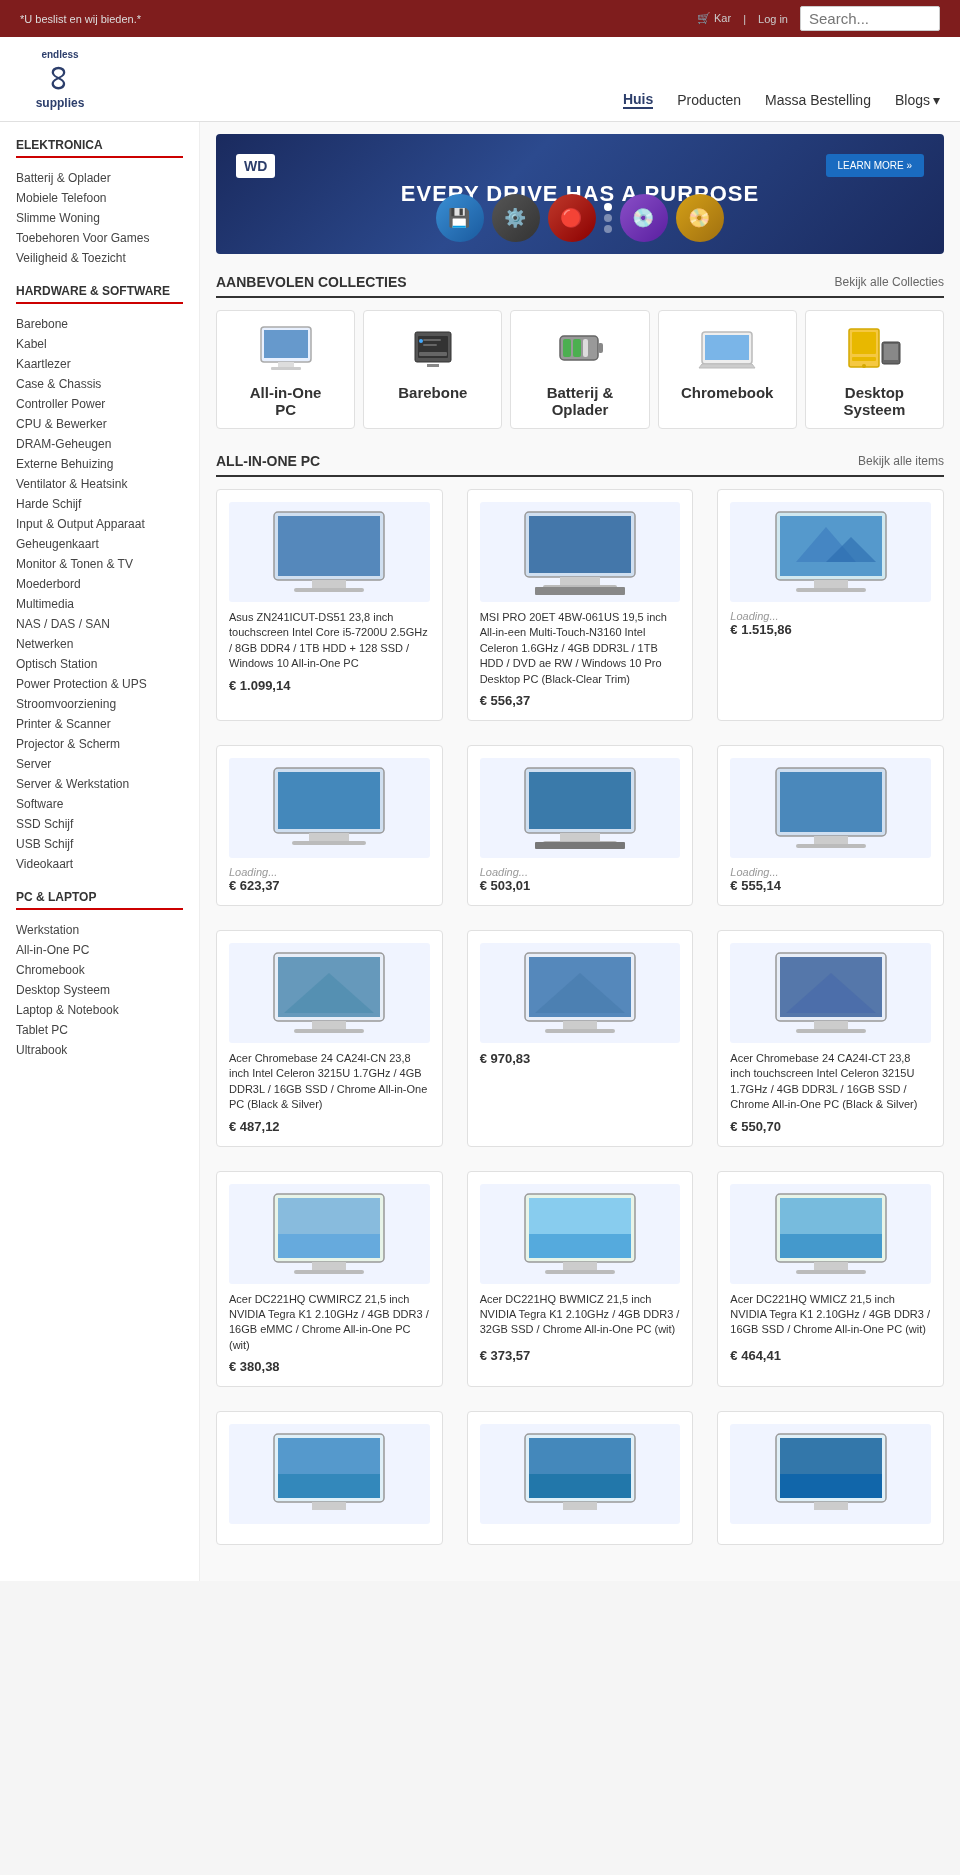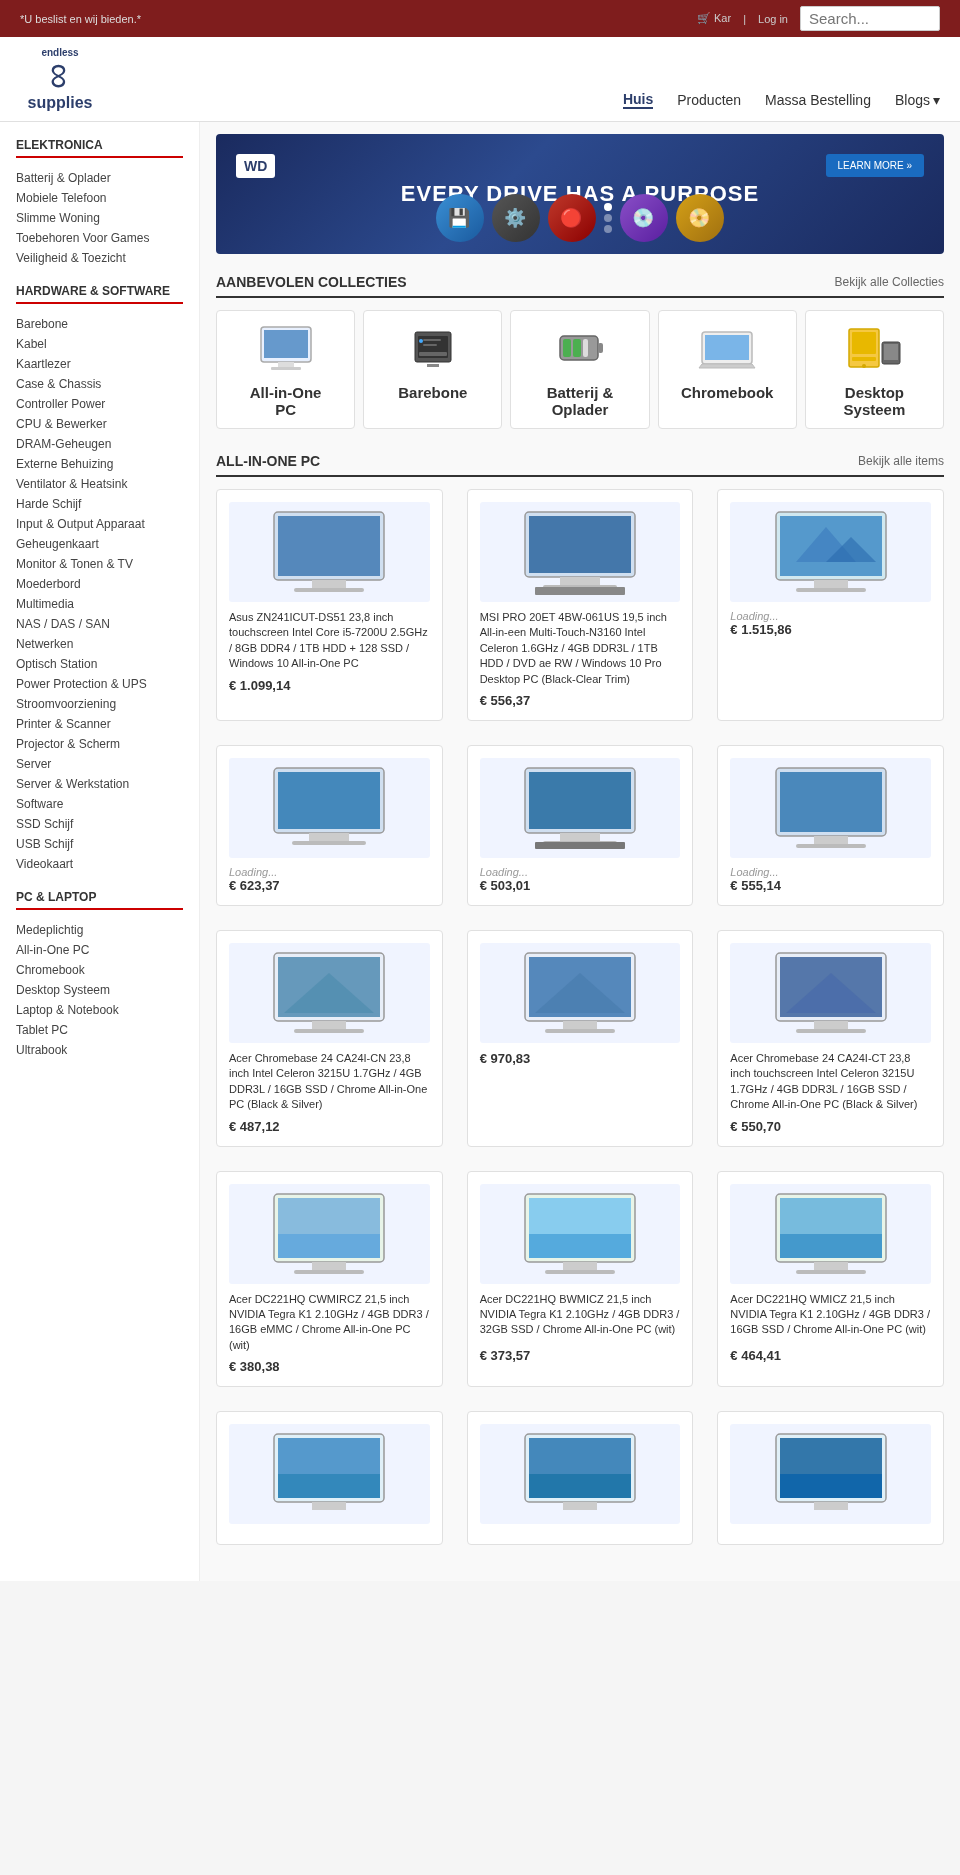--- a/index.html
+++ b/index.html
@@ -46,21 +46,21 @@
       justify-content: center;
     }
     .logo-text-top { font-size: 10px; color: #2c3e6b; font-weight: bold; }
     .logo-infinity {
       font-size: 36px;
       color: #2c3e6b;
       line-height: 1;
       transform: rotate(90deg);
       display: inline-block;
     }
-    .logo-text-bottom { font-size: 16px; color: #2c3e6b; font-weight: bold; }
+    .logo-text-bottom { font-size: 12px; color: #2c3e6b; font-weight: bold; }
 
     .main-nav { display: flex; align-items: center; gap: 24px; }
     .main-nav a { text-decoration: none; color: #333; font-size: 14px; }
     .main-nav a.active { color: #2c3e6b; font-weight: bold; border-bottom: 2px solid #2c3e6b; }
     .main-nav .blogs-item { display: flex; align-items: center; gap: 3px; }
 
     
     .page-container { display: flex; max-width: 960px; margin: 0 auto; background: #fca5a5; }
 
     
@@ -319,21 +319,21 @@
     <a class="sidebar-item">Printer &amp; Scanner</a>
     <a class="sidebar-item">Projector &amp; Scherm</a>
     <a class="sidebar-item">Server</a>
     <a class="sidebar-item">Server &amp; Werkstation</a>
     <a class="sidebar-item">Software</a>
     <a class="sidebar-item">SSD Schijf</a>
     <a class="sidebar-item">USB Schijf</a>
     <a class="sidebar-item">Videokaart</a>
 
     <div class="sidebar-section-title">PC &amp; LAPTOP</div>
-    <a class="sidebar-item">Medeplichtig</a>
+    <a class="sidebar-item">Werkstation</a>
     <a class="sidebar-item">All-in-One PC</a>
     <a class="sidebar-item">Chromebook</a>
     <a class="sidebar-item">Desktop Systeem</a>
     <a class="sidebar-item">Laptop &amp; Notebook</a>
     <a class="sidebar-item">Tablet PC</a>
     <a class="sidebar-item">Ultrabook</a>
   </aside>
 
   <main class="main-content">
 

